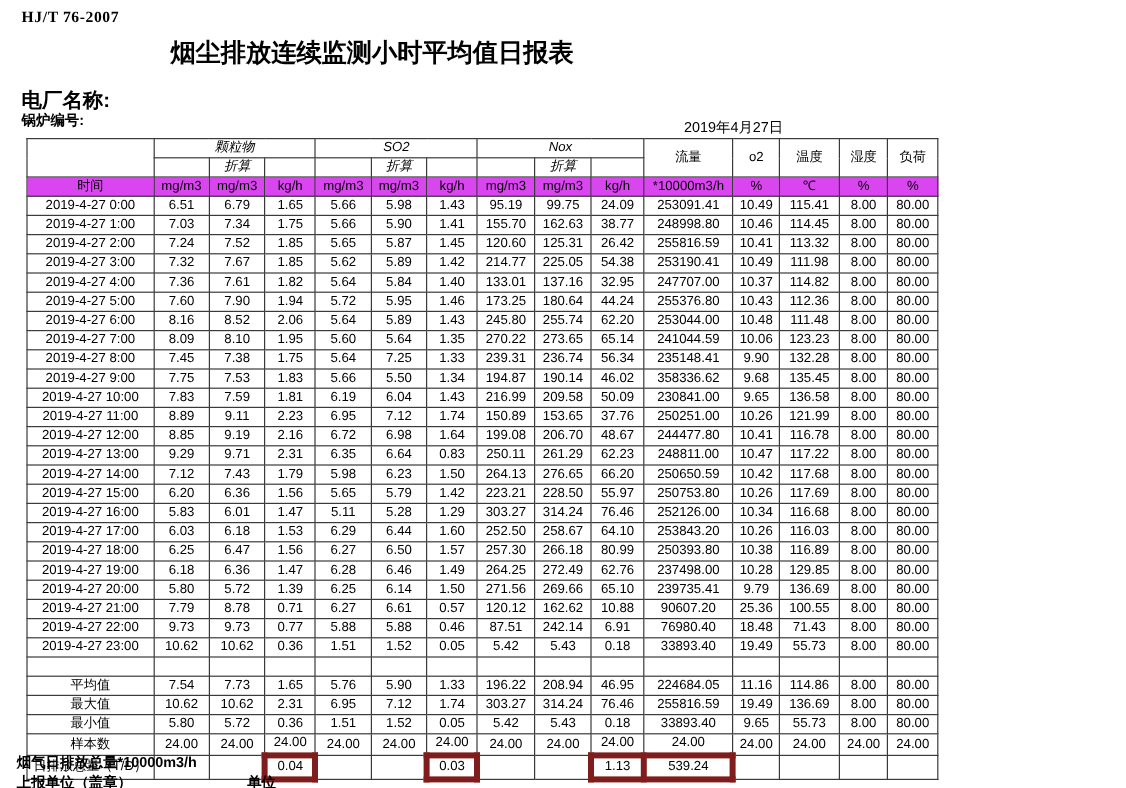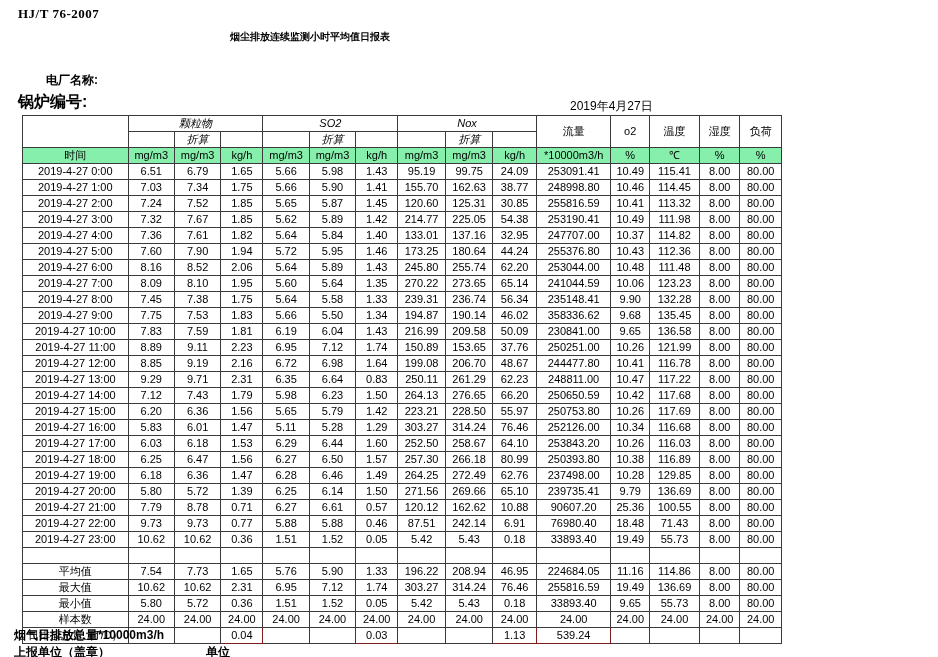--- a/index.html
+++ b/index.html
@@ -31,38 +31,37 @@
     font-weight: bold;
     font-size: 13px;
     letter-spacing: 0.5px;
   }
   .doc-title {
     position: absolute;
     left: 0;
     top: 30px;
     width: 620px;
     text-align: center;
-    font-size: 10px;
+    font-size: 21px;
     font-weight: bold;
     font-family: "Liberation Sans", sans-serif;
   }
   .field-plant {
     position: absolute;
     left: 18px;
     top: 72px;
     font-weight: bold;
-    font-size: 12px;
-    margin-left: 28px;
+    font-size: 17px;
   }
   .field-boiler {
     position: absolute;
     left: 18px;
     top: 92px;
     font-weight: bold;
-    font-size: 16px;
+    font-size: 12px;
   }
   .field-date {
     position: absolute;
     left: 570px;
     top: 98px;
     font-size: 12px;
   }
   table.report {
     position: absolute;
     left: 22px;
@@ -75,21 +74,21 @@
     font-size: 11px;
     font-weight: normal;
     text-align: center;
     padding: 0;
     height: 15px;
     line-height: 15px;
     white-space: nowrap;
     font-family: "Liberation Sans", sans-serif;
   }
   .hdr-green {
-    background: #86efac;
+    background: #d946ef;
   }
   .hdr-plain {
     background: #ffffff;
   }
   .grp-head {
     font-style: italic;
     font-family: "Liberation Serif", serif;
     font-size: 11px;
   }
   .unit-row td {
@@ -115,21 +114,21 @@
   .ft1 { left: 14px; top: 627px; }
   .ft2 { left: 14px; top: 644px; }
   .ft3 { left: 206px; top: 644px; }
   .footrow td {
     border-top: none;
     border-bottom: none;
     border-left: none;
     border-right: none;
   }
   .footrow td.b {
-    border: 1px solid #7f1d1d;
+    border: 5px solid #7f1d1d;
   }
 </style>
 </head>
 <body>
 
 <div class="page">
 
   <div class="std-code">HJ/T  76-2007</div>
   <div class="doc-title">烟尘排放连续监测小时平均值日报表</div>
   <div class="field-plant">电厂名称:</div>
@@ -236,21 +235,21 @@
         <tr class="data">
           <td>2019-4-27 2:00</td>
           <td class="numcell">7.24</td>
           <td class="numcell">7.52</td>
           <td class="numcell">1.85</td>
           <td class="numcell">5.65</td>
           <td class="numcell">5.87</td>
           <td class="numcell">1.45</td>
           <td class="numcell">120.60</td>
           <td class="numcell">125.31</td>
-          <td class="numcell">30.85</td>
+          <td class="numcell">26.42</td>
           <td class="numcell">255816.59</td>
           <td class="numcell">10.41</td>
           <td class="numcell">113.32</td>
           <td class="numcell">8.00</td>
           <td class="numcell">80.00</td>
         </tr>
         <tr class="data">
           <td>2019-4-27 3:00</td>
           <td class="numcell">7.32</td>
           <td class="numcell">7.67</td>
@@ -334,21 +333,21 @@
           <td class="numcell">123.23</td>
           <td class="numcell">8.00</td>
           <td class="numcell">80.00</td>
         </tr>
         <tr class="data">
           <td>2019-4-27 8:00</td>
           <td class="numcell">7.45</td>
           <td class="numcell">7.38</td>
           <td class="numcell">1.75</td>
           <td class="numcell">5.64</td>
-          <td class="numcell">5.58</td>
+          <td class="numcell">7.25</td>
           <td class="numcell">1.33</td>
           <td class="numcell">239.31</td>
           <td class="numcell">236.74</td>
           <td class="numcell">56.34</td>
           <td class="numcell">235148.41</td>
           <td class="numcell">9.90</td>
           <td class="numcell">132.28</td>
           <td class="numcell">8.00</td>
           <td class="numcell">80.00</td>
         </tr>

